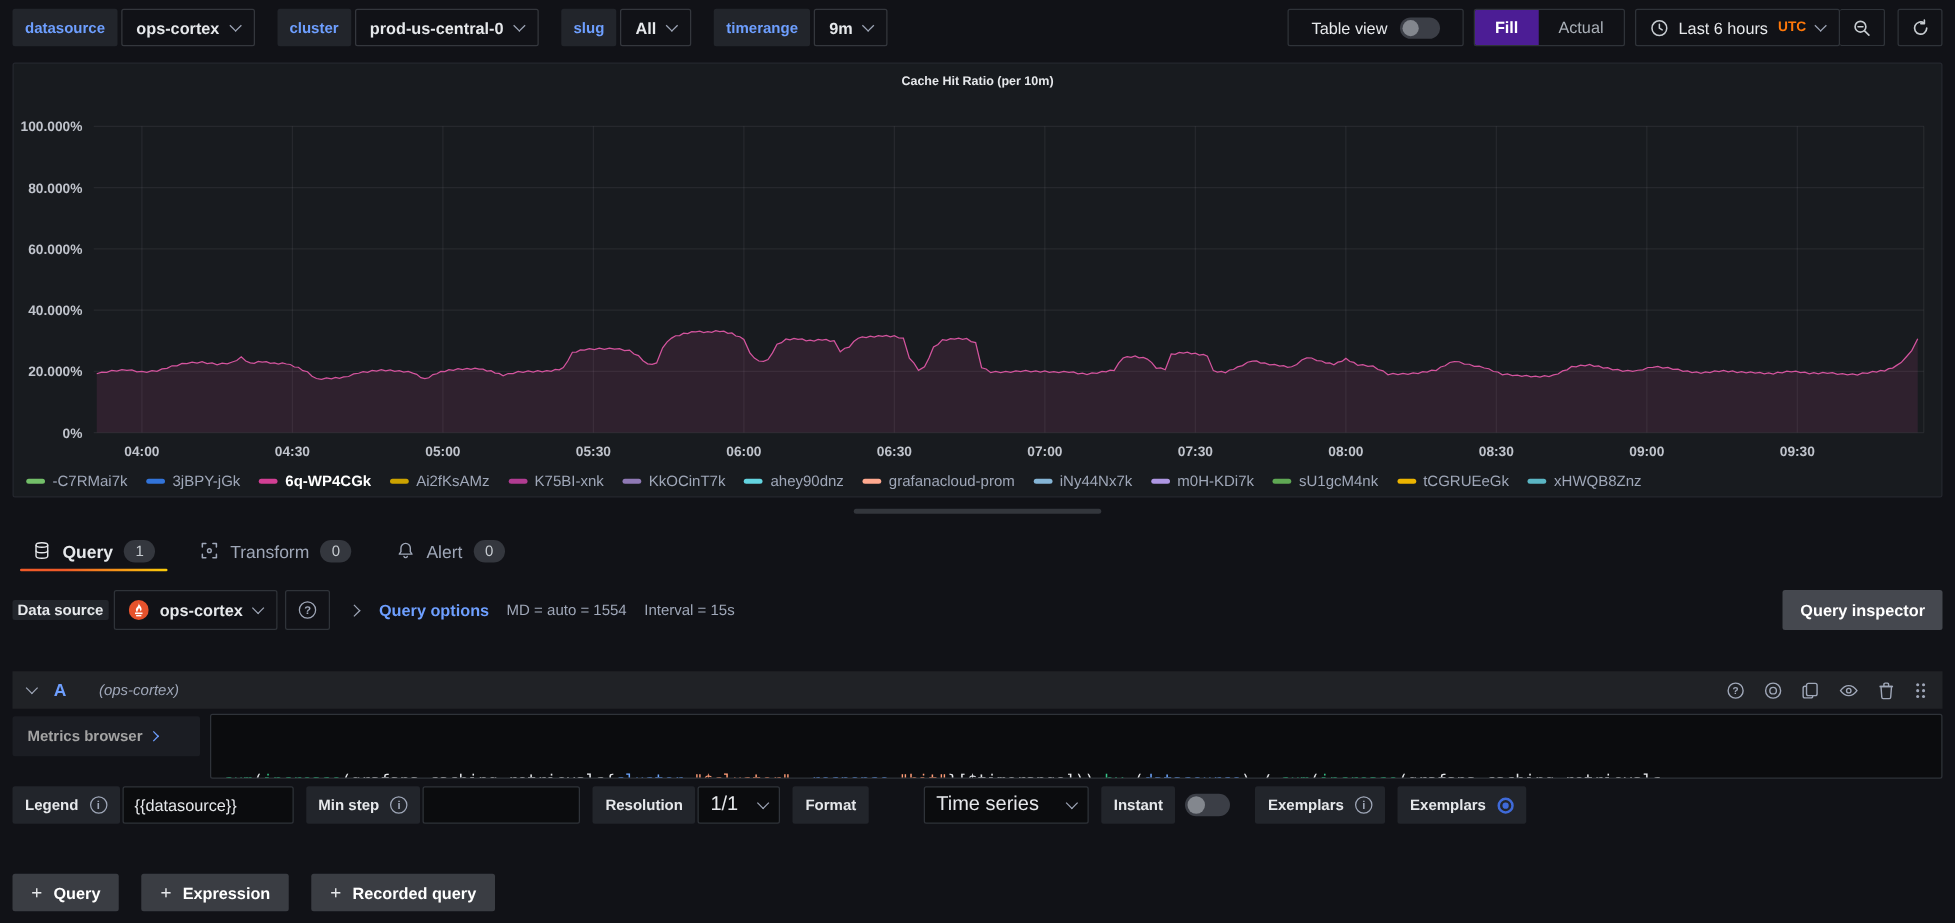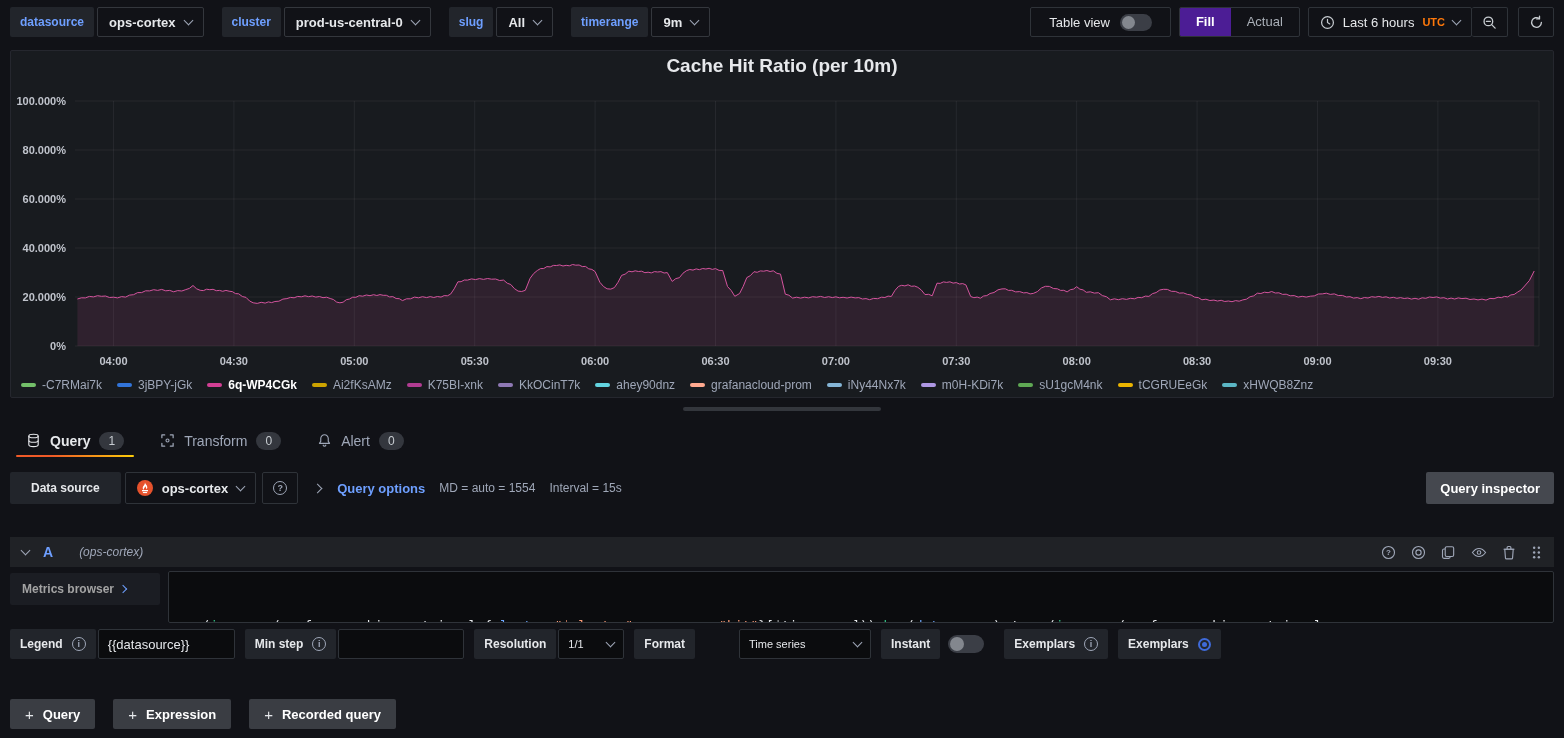--- a/index.html
+++ b/index.html
@@ -41,21 +41,21 @@
   .tz { color:#ff780a; font-size:11px; font-weight:700; }
   .icon-btn { width:36px; height:30px; border:1px solid #2f3339; border-radius:2px;
               display:flex; align-items:center; justify-content:center; }
   .icon-btn.joined { border-left:none; }
   .refresh-btn { margin-left:10px; }
 
   
   .panel { position:absolute; left:10px; top:50px; width:1544px; height:348px;
            background:#181b1f; border:1px solid #25272e; border-radius:2px; }
   .panel-title { text-align:center; height:28px; line-height:30px;
-                 font-size:19px; font-weight:700; color:#e6e8eb; }
+                 font-size:10px; font-weight:700; color:#e6e8eb; }
   #chart-svg { display:block; }
   .legend { display:flex; align-items:center; flex-wrap:nowrap; gap:15px;
             padding-left:10px; height:24px; font-size:12px; color:#9fa7b8; }
   .legend-item { display:flex; align-items:center; gap:6px; cursor:pointer; white-space:nowrap; }
   .legend-swatch { width:15px; height:4px; border-radius:2px; }
   .legend-item.em { color:#ffffff; font-weight:700; }
 
   .drag-pill { position:absolute; top:407px; left:683px; width:198px; height:4px;
                border-radius:2px; background:#33363c; }
 
@@ -68,21 +68,21 @@
   .tab.active .tab-underline { position:absolute; left:-8px; right:-8px; bottom:0; height:2px;
          background:linear-gradient(90deg,#f05a28 30%,#fbca0a 99%); border-radius:1px; }
   .count-pill { background:#34373e; color:#c7ccd1; border-radius:11px;
                 padding:2px 9px; font-size:12px; font-weight:500; }
   .tab svg { flex:0 0 auto; }
 
   
   .ds-row { position:absolute; top:472px; left:10px; width:1544px; height:32px;
             display:flex; align-items:center; }
   .ds-label { background:#22252b; color:#e6e8eb; font-size:12px; font-weight:700;
-              height:32px; display:flex; align-items:center; padding:0 21px; border-radius:2px; }
+              height:16px; display:flex; align-items:center; padding:0 4px; border-radius:2px; }
   .ds-select { background:#111217; border:1px solid #2f3339; border-radius:2px; height:32px;
                display:flex; align-items:center; gap:9px; padding:0 11px; margin-left:4px;
                color:#e6e8eb; font-size:13px; font-weight:600; }
   .help-btn { width:36px; height:32px; border:1px solid #2f3339; border-radius:2px;
               display:flex; align-items:center; justify-content:center; margin-left:6px; }
   .qo-group { display:flex; align-items:center; gap:14px; margin-left:16px; }
   .qo-link { color:#6e9fff; font-size:13px; font-weight:600; }
   .qo-meta { color:#9fa7b8; font-size:12px; }
   .inspector-btn { background:#45484f; color:#ffffff; font-size:13px; font-weight:600;
                    height:32px; display:flex; align-items:center; padding:0 14px;
@@ -111,21 +111,21 @@
   .tk-pl { color:#e8eaed; }
 
   .opt-row { position:absolute; top:629px; left:10px; height:30px; display:flex; align-items:center; }
   .opt-label { background:#22252b; color:#e6e8eb; font-size:12px; font-weight:700; height:30px;
                display:flex; align-items:center; gap:9px; padding:0 10px; border-radius:2px; }
   .opt-input { background:#0b0c0e; border:1px solid #2f3339; border-radius:2px; height:30px;
                display:flex; align-items:center; padding:0 9px; color:#e6e8eb; font-size:13px;
                margin-left:2px; }
   .opt-select { background:#0b0c0e; border:1px solid #2f3339; border-radius:2px; height:30px;
                 display:flex; align-items:center; justify-content:space-between; padding:0 9px;
-                color:#e6e8eb; font-size:11px; margin-left:2px; }
+                color:#e6e8eb; font-size:16px; margin-left:2px; }
   .opt-gap { width:10px; }
   .info-i { width:14px; height:14px; border:1px solid #9fa7b8; border-radius:50%;
             color:#9fa7b8; font-size:9px; font-weight:700; font-style:normal;
             display:flex; align-items:center; justify-content:center; }
   .exemplar-target { width:13px; height:13px; border:2px solid #3f6ad8; border-radius:50%;
                      display:flex; align-items:center; justify-content:center; }
   .exemplar-target::after { content:""; width:5px; height:5px; border-radius:50%; background:#3f6ad8; }
 
   
   .footer { position:absolute; top:699px; left:10px; display:flex; gap:18px; }

